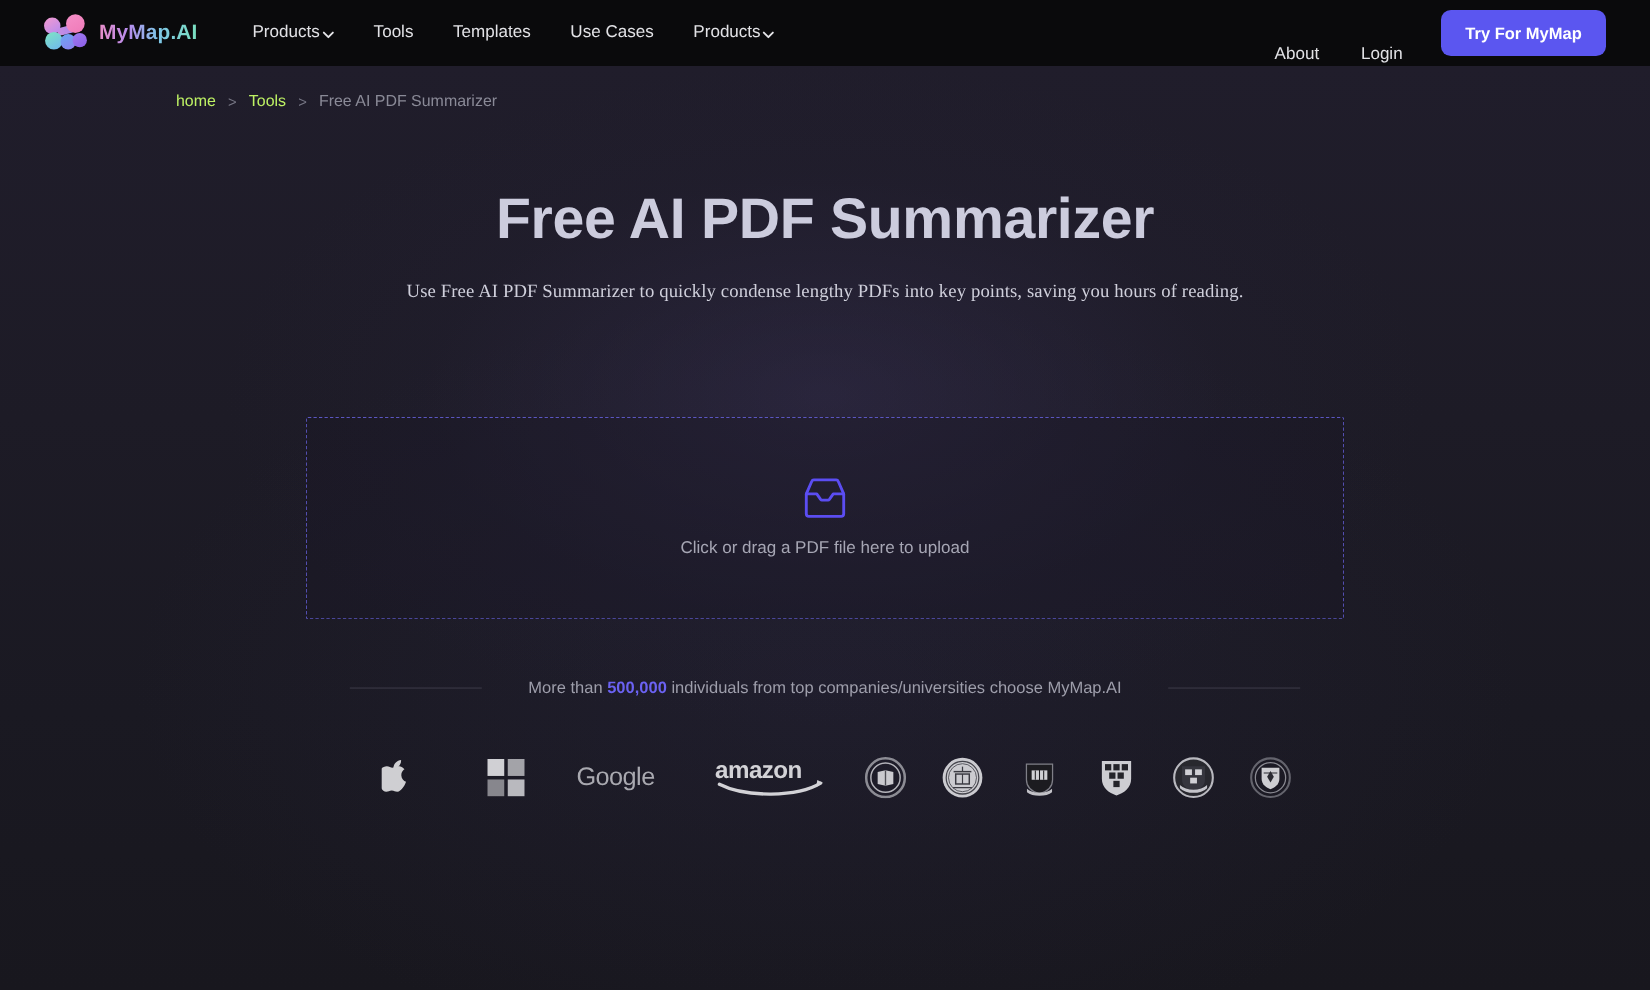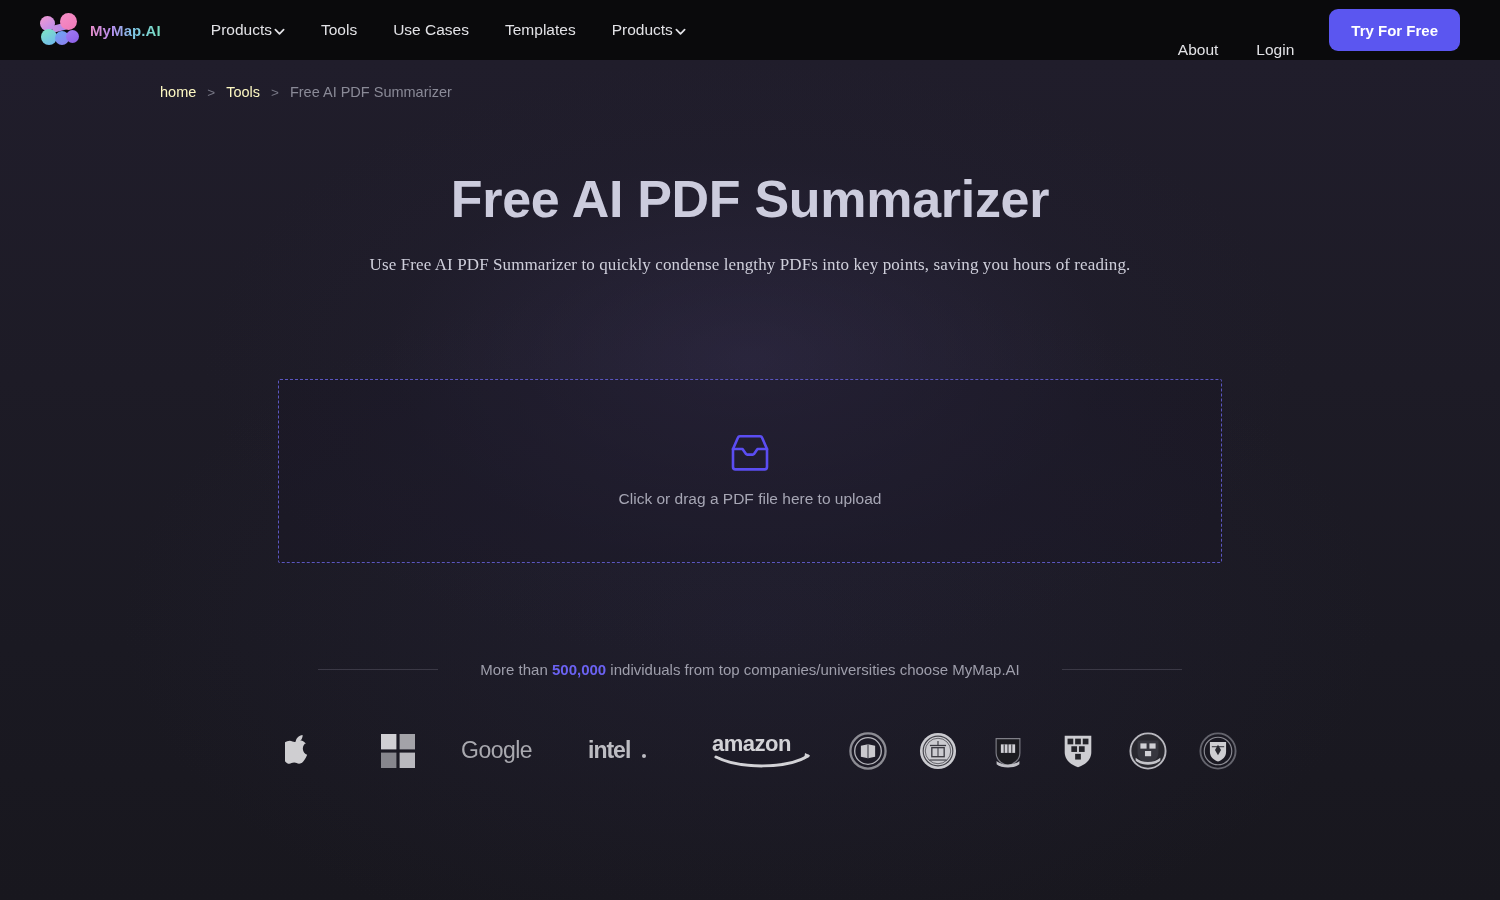--- a/index.html
+++ b/index.html
@@ -69,21 +69,21 @@
   .logo-bridge {
     position: absolute;
     left: 12px; top: 11px;
     width: 16px; height: 7px;
     background: linear-gradient(90deg,#c98fe0,#a985ee);
     border-radius: 4px;
     transform: rotate(-14deg);
   }
 
   .brand-text {
-    font-size: 15px;
+    font-size: 19px;
     font-weight: bold;
     letter-spacing: 0.1px;
     background: linear-gradient(90deg,#e98ec9 0%, #b78ced 30%, #7fc6e8 60%, #79dfc0 100%);
     -webkit-background-clip: text;
     background-clip: text;
     color: transparent;
     white-space: nowrap;
     text-decoration: underline;
   }
 
@@ -141,21 +141,21 @@
     z-index: 3;
     margin-top: 24px;
     padding-left: 160px;
     font-size: 14.5px;
     display: flex;
     align-items: center;
     gap: 0;
     color: #8d8d99;
   }
   .crumb {
-    color: #fef9c3;
+    color: #bef264;
     text-decoration: none;
     cursor: pointer;
   }
   .crumb-sep {
     color: #777785;
     margin: 0 11px;
     font-size: 13.5px;
   }
   .crumb-current {
     color: #8a8a97;
@@ -208,21 +208,21 @@
   .dz-icon svg { display: block; }
   .dz-text {
     font-size: 15.5px;
     color: #a6a6b4;
   }
 
   
   .proof {
     position: relative;
     z-index: 3;
-    margin-top: 98px;
+    margin-top: 54px;
     display: flex;
     align-items: center;
     justify-content: center;
     gap: 42px;
   }
   .proof-rule {
     width: 120px;
     height: 1px;
     background: #3b3946;
   }
@@ -290,45 +290,45 @@
             <path d="M1.5 4 L6 8.5 L10.5 4" fill="none" stroke="#e2e2e6" stroke-width="1.9" stroke-linecap="round" stroke-linejoin="round"></path>
           </svg>
       </span>
     </a>
 
     <a class="nav-link" href="#">
       <span>Tools</span>
     </a>
 
     <a class="nav-link" href="#">
+      <span>Templates</span>
+    </a>
+
+    <a class="nav-link" href="#">
       <span>Use Cases</span>
-    </a>
-
-    <a class="nav-link" href="#">
-      <span>Templates</span>
     </a>
 
     <a class="nav-link" href="#">
       <span>Products</span>
       <span class="chev">
         <svg width="11" height="11" viewBox="0 0 12 12">
             <path d="M1.5 4 L6 8.5 L10.5 4" fill="none" stroke="#e2e2e6" stroke-width="1.9" stroke-linecap="round" stroke-linejoin="round"></path>
           </svg>
       </span>
     </a>
   </div>
 
   <div class="nav-right">
     <a class="nav-link" href="#">
       <span>About</span>
     </a>
     <a class="nav-link" href="#">
       <span>Login</span>
     </a>
-    <button class="cta-btn">Try For Free</button>
+    <button class="cta-btn">Try For MyMap</button>
   </div>
 </nav>
 
 <div class="breadcrumb">
   <a class="crumb" href="#">home</a>
   <span class="crumb-sep">&gt;</span>
   <a class="crumb" href="#">Tools</a>
   <span class="crumb-sep">&gt;</span>
   <span class="crumb-current">Free AI PDF Summarizer</span>
 </div>
@@ -375,26 +375,20 @@
       <rect x="18.6" y="18.6" width="15.4" height="15.4" fill="#cfcfd4"></rect>
     </svg>
   </span>
 
   <span class="logo-item logo-google">
     <svg width="98" height="34" viewBox="0 0 196 64">
       <text x="0" y="46" font-family="'Liberation Sans', sans-serif" font-size="46" fill="#bdbdc3" letter-spacing="-1">Google</text>
     </svg>
   </span>
 
-  <span class="logo-item logo-intel">
-    <svg width="95" height="34" viewBox="0 0 190 64">
-      <text x="0" y="46" font-family="'Liberation Sans', sans-serif" font-size="46" font-weight="bold" fill="#d3d3d8" letter-spacing="-2">intel</text>
-      <circle cx="112" cy="42" r="4" fill="#d3d3d8"></circle>
-    </svg>
-  </span>
 
   <span class="logo-item logo-amazon">
     <svg width="106" height="40" viewBox="0 0 212 80">
       <text x="0" y="40" font-family="'Liberation Sans', sans-serif" font-size="44" font-weight="bold" fill="#ececef" letter-spacing="-1">amazon</text>
       <path d="M8 52 C 55 76, 150 76, 192 50" fill="none" stroke="#ececef" stroke-width="6" stroke-linecap="round"></path>
       <path d="M186 44 L196 49 L184 57 Z" fill="#ececef"></path>
     </svg>
   </span>
 
   <span class="logo-item logo-seal">

